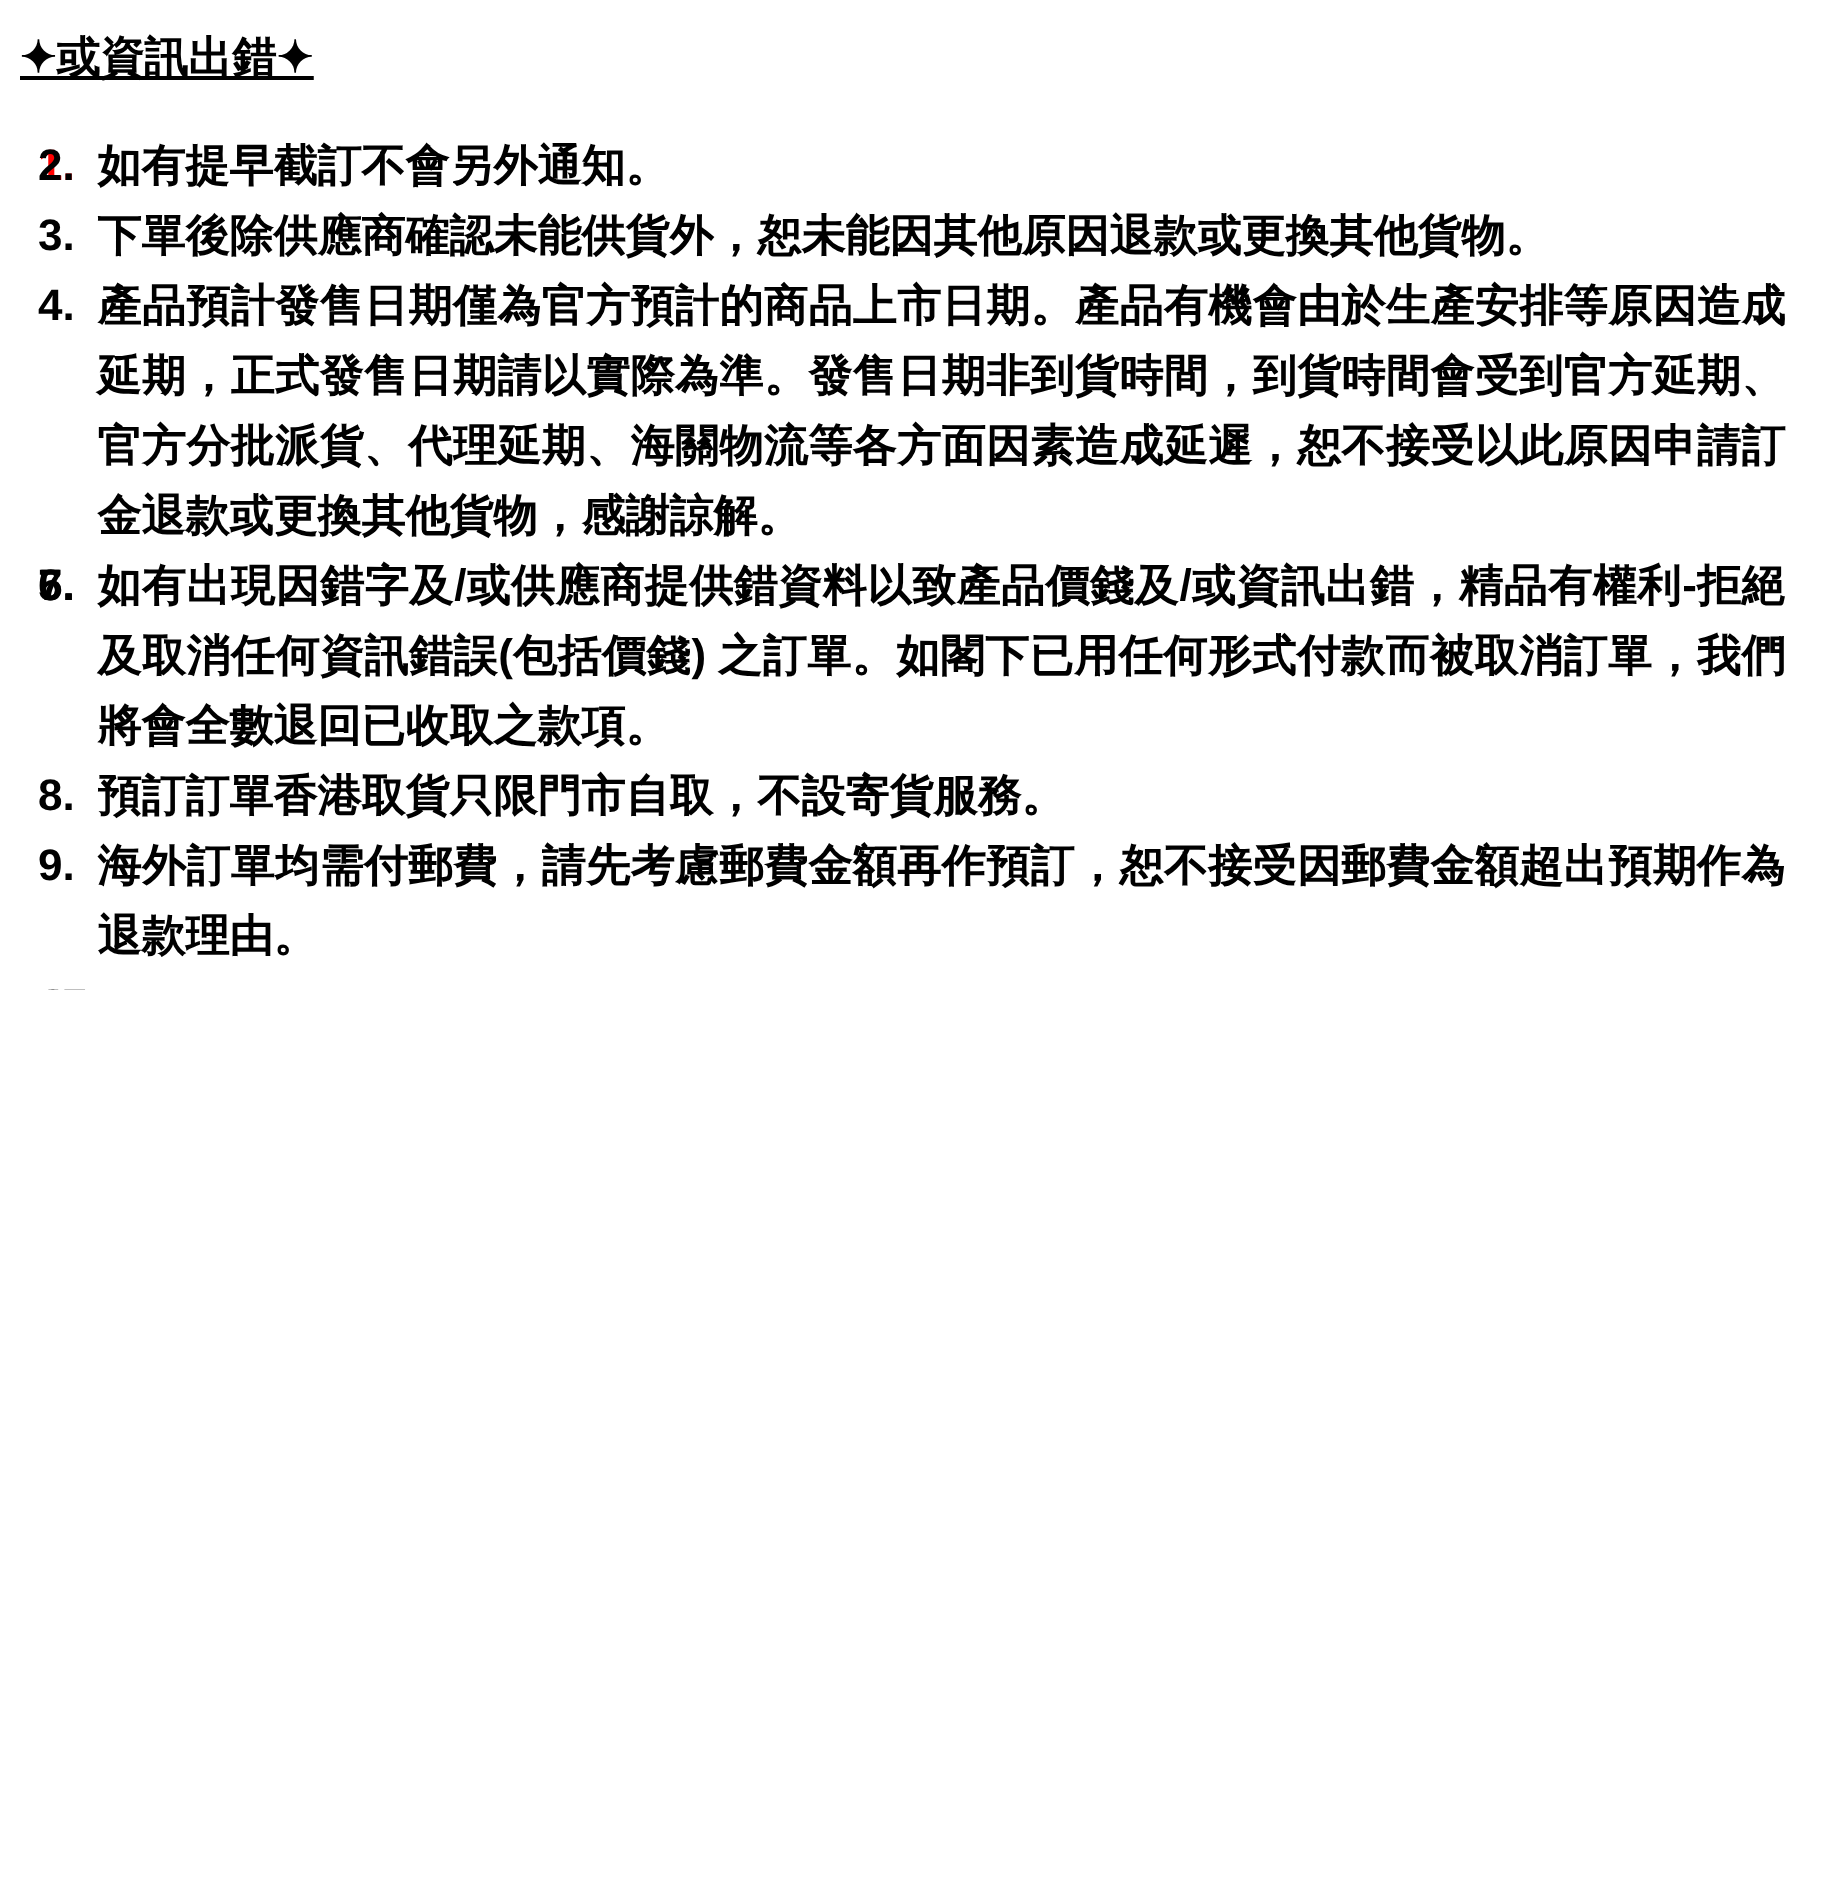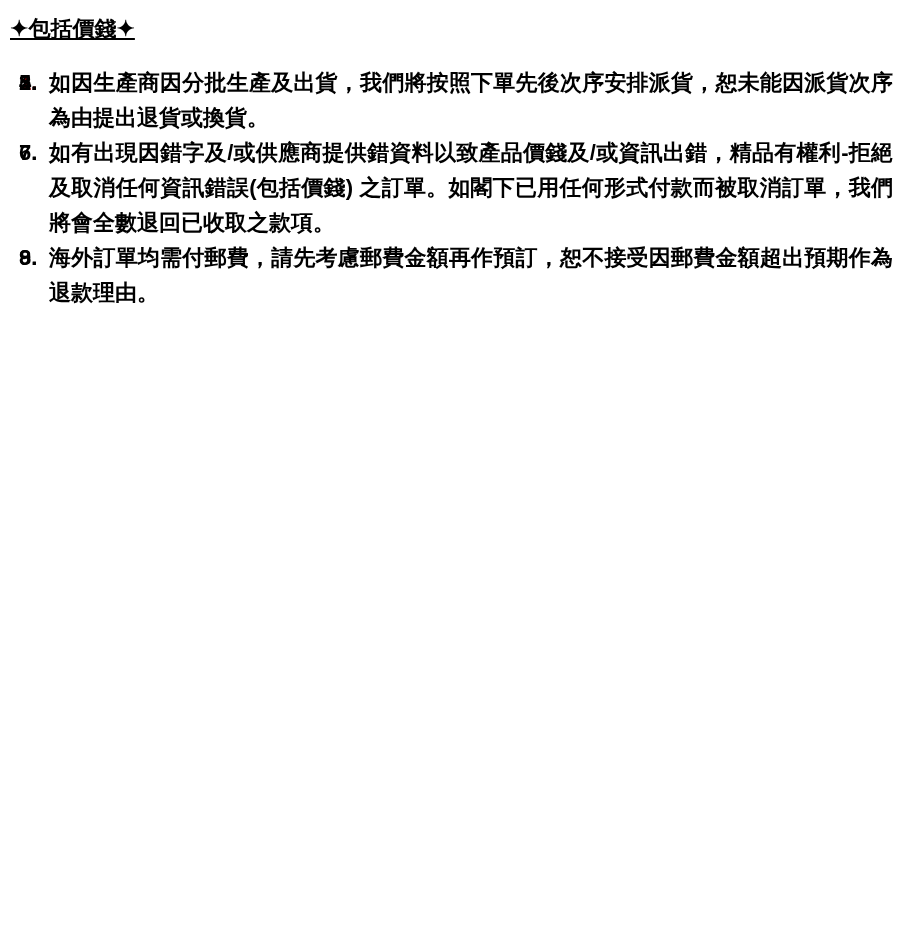--- a/index.html
+++ b/index.html
@@ -54,48 +54,51 @@
     text-decoration:underline;
     text-decoration-color:var(--red);
   }
 </style>
 </head>
 <body>
 
 <div class="page">
 
 
-  <p class="section-title">✦包括價錢✦</p>
+  <p class="section-title">✦或資訊出錯✦</p>
 
   <ol class="terms">
     <li>
       <span class="num red">1.</span>
     </li>
     <li>
       <span class="num">2.</span>
+      <span><span>如有提早截訂不會另外通知。</span></span>
     </li>
     <li>
       <span class="num">3.</span>
+      <span><span>下單後除供應商確認未能供貨外，恕未能因其他原因退款或更換其他貨物。</span></span>
     </li>
     <li>
       <span class="num">4.</span>
+      <span><span>產品預計發售日期僅為官方預計的商品上市日期。產品有機會由於生產安排等原因造成延期，正式發售日期請以實際為準。發售日期非到貨時間，到貨時間會受到官方延期、官方分批派貨、代理延期、海關物流等各方面因素造成延遲，恕不接受以此原因申請訂金退款或更換其他貨物，感謝諒解。</span></span>
     </li>
     <li>
       <span class="num">5.</span>
-      <span><span>如因生產商因分批生產及出貨，我們將按照下單先後次序安排派貨，恕未能因派貨次序為由提出退貨或換貨。</span></span>
     </li>
     <li>
       <span class="num">6.</span>
     </li>
     <li>
       <span class="num">7.</span>
       <span><span>如有出現因錯字及/或供應商提供錯資料以致產品價錢及/或資訊出錯，精品有權利-拒絕及取消任何資訊錯誤(包括價錢) 之訂單。如閣下已用任何形式付款而被取消訂單，我們將會全數退回已收取之款項。</span></span>
     </li>
     <li>
       <span class="num">8.</span>
+      <span><span>預訂訂單香港取貨只限門市自取，不設寄貨服務。</span></span>
     </li>
     <li>
       <span class="num">9.</span>
       <span><span>海外訂單均需付郵費，請先考慮郵費金額再作預訂，恕不接受因郵費金額超出預期作為退款理由。</span></span>
     </li>
     <li>
       <span class="num">4.</span>
     </li>
     <li>
       <span class="num">17.</span>

